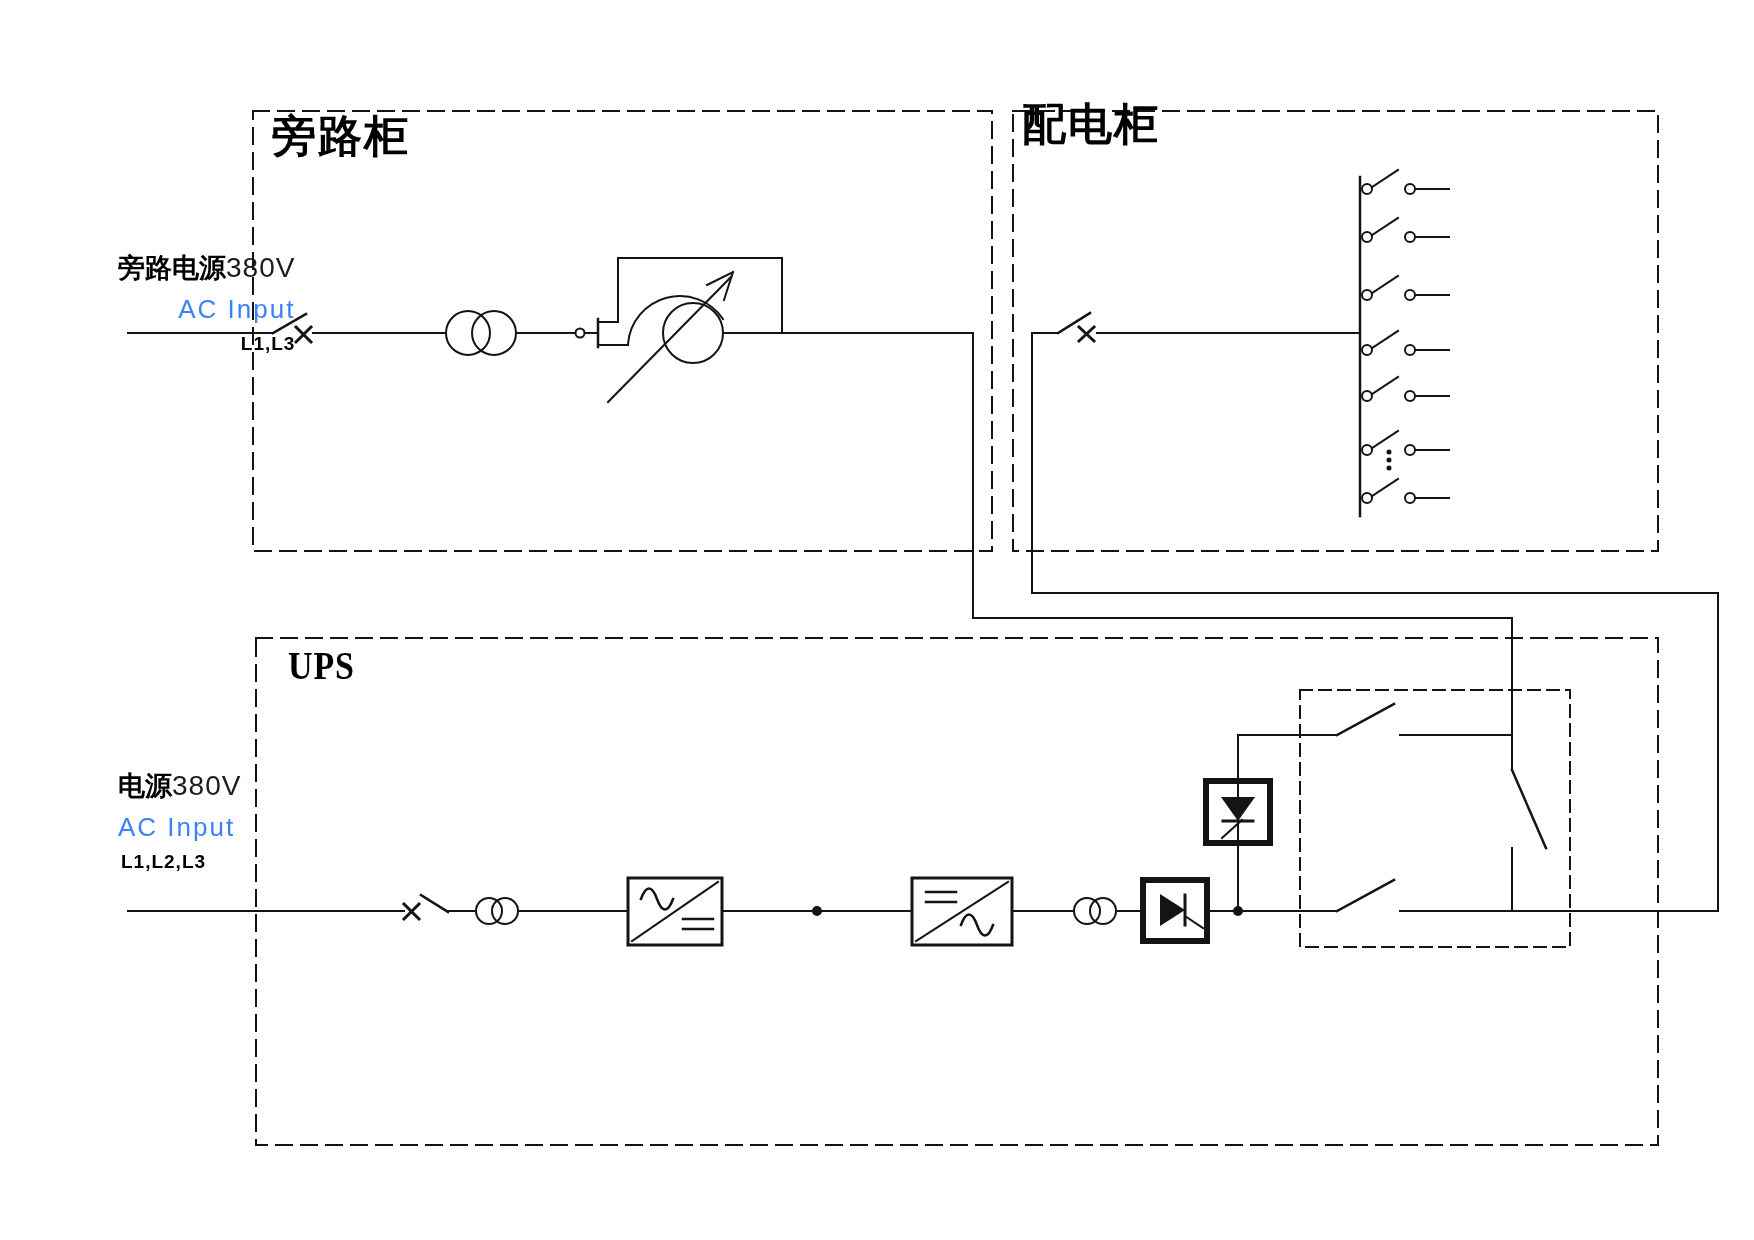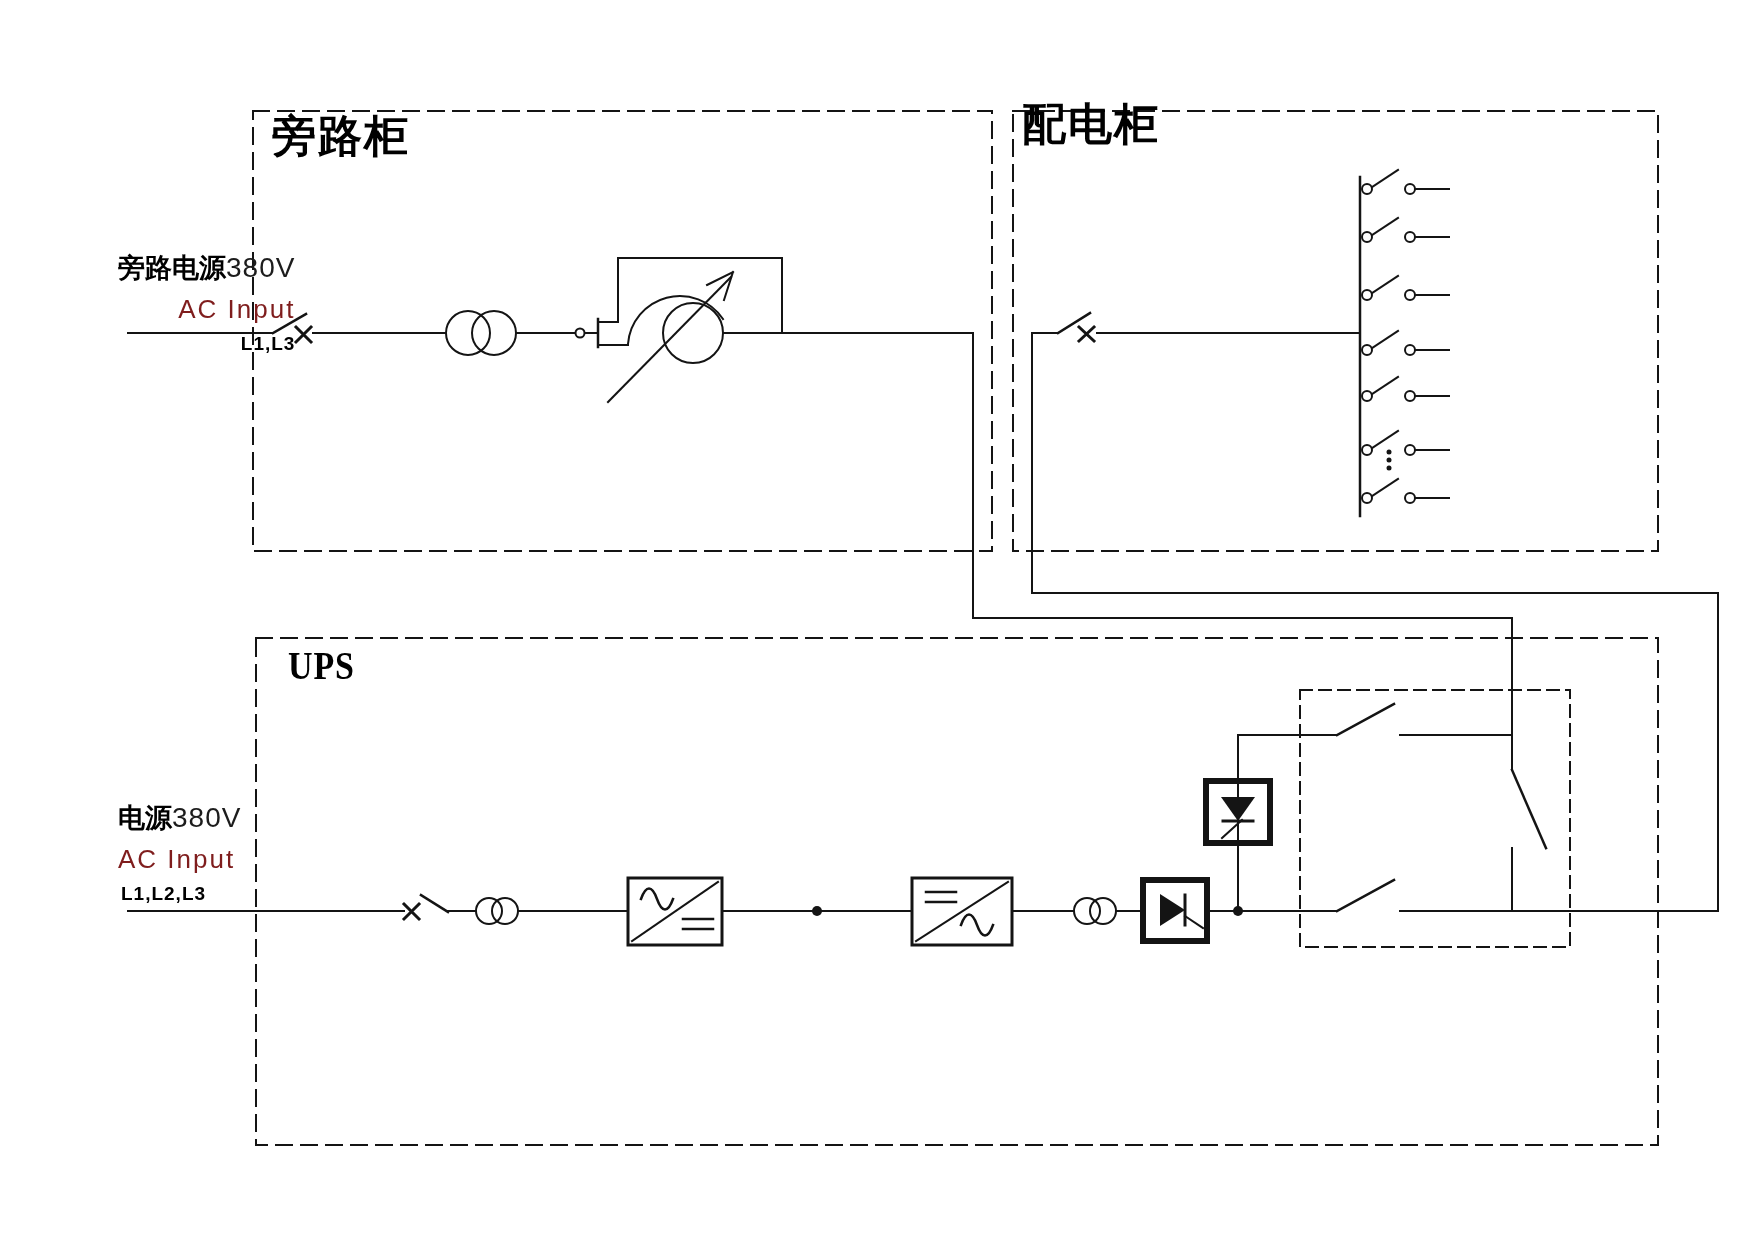--- a/index.html
+++ b/index.html
@@ -7,21 +7,21 @@
           font-family:"Liberation Sans",sans-serif;color:#000;}
   #canvas svg{position:absolute;left:0;top:0;}
   .lbl{position:absolute;white-space:nowrap;line-height:1;}
   .cab-title{font-size:44px;font-weight:700;letter-spacing:2px;}
   .ups-title{font-size:40px;font-weight:700;font-family:"Liberation Serif",serif;
              transform:scaleX(.85);transform-origin:left top;letter-spacing:1px;}
   .src-block{position:absolute;}
   .src-line1{font-size:27px;}
   .src-name{font-weight:700;}
   .src-volt{font-weight:400;font-size:28px;color:#1c1c1c;letter-spacing:1px;}
-  .src-ac{font-size:26px;color:#7f1d1d;letter-spacing:2px;margin-top:8px;}
+  .src-ac{font-size:26px;color:#3b82f6;letter-spacing:2px;margin-top:8px;}
   .src-ph{font-size:19px;font-weight:700;letter-spacing:1px;margin-top:8px;
           text-underline-offset:4px;text-decoration-thickness:2px;}
 </style>
 </head>
 <body>
 
 <div id="canvas">
 
   <svg width="1754" height="1240" viewBox="0 0 1754 1240" stroke="#141414" fill="none" stroke-width="2" stroke-linecap="square">
 
@@ -192,21 +192,21 @@
   <div class="lbl ups-title" style="left:288px;top:646px;">UPS</div>
 
   <div class="src-block" style="left:118px;top:250px;text-align:right;">
     <div class="src-line1">
       <span class="src-name">旁路电源</span><span class="src-volt">380V</span>
     </div>
     <div class="src-ac">AC Input</div>
     <div class="src-ph" style="margin-left:17px;">L1,L3</div>
   </div>
 
-  <div class="src-block" style="left:118px;top:800px;">
+  <div class="src-block" style="left:118px;top:768px;">
     <div class="src-line1">
       <span class="src-name">电源</span><span class="src-volt">380V</span>
     </div>
     <div class="src-ac">AC Input</div>
     <div class="src-ph" style="margin-left:3px;">L1,L2,L3</div>
   </div>
 
 </div>
 
 </body></html>

